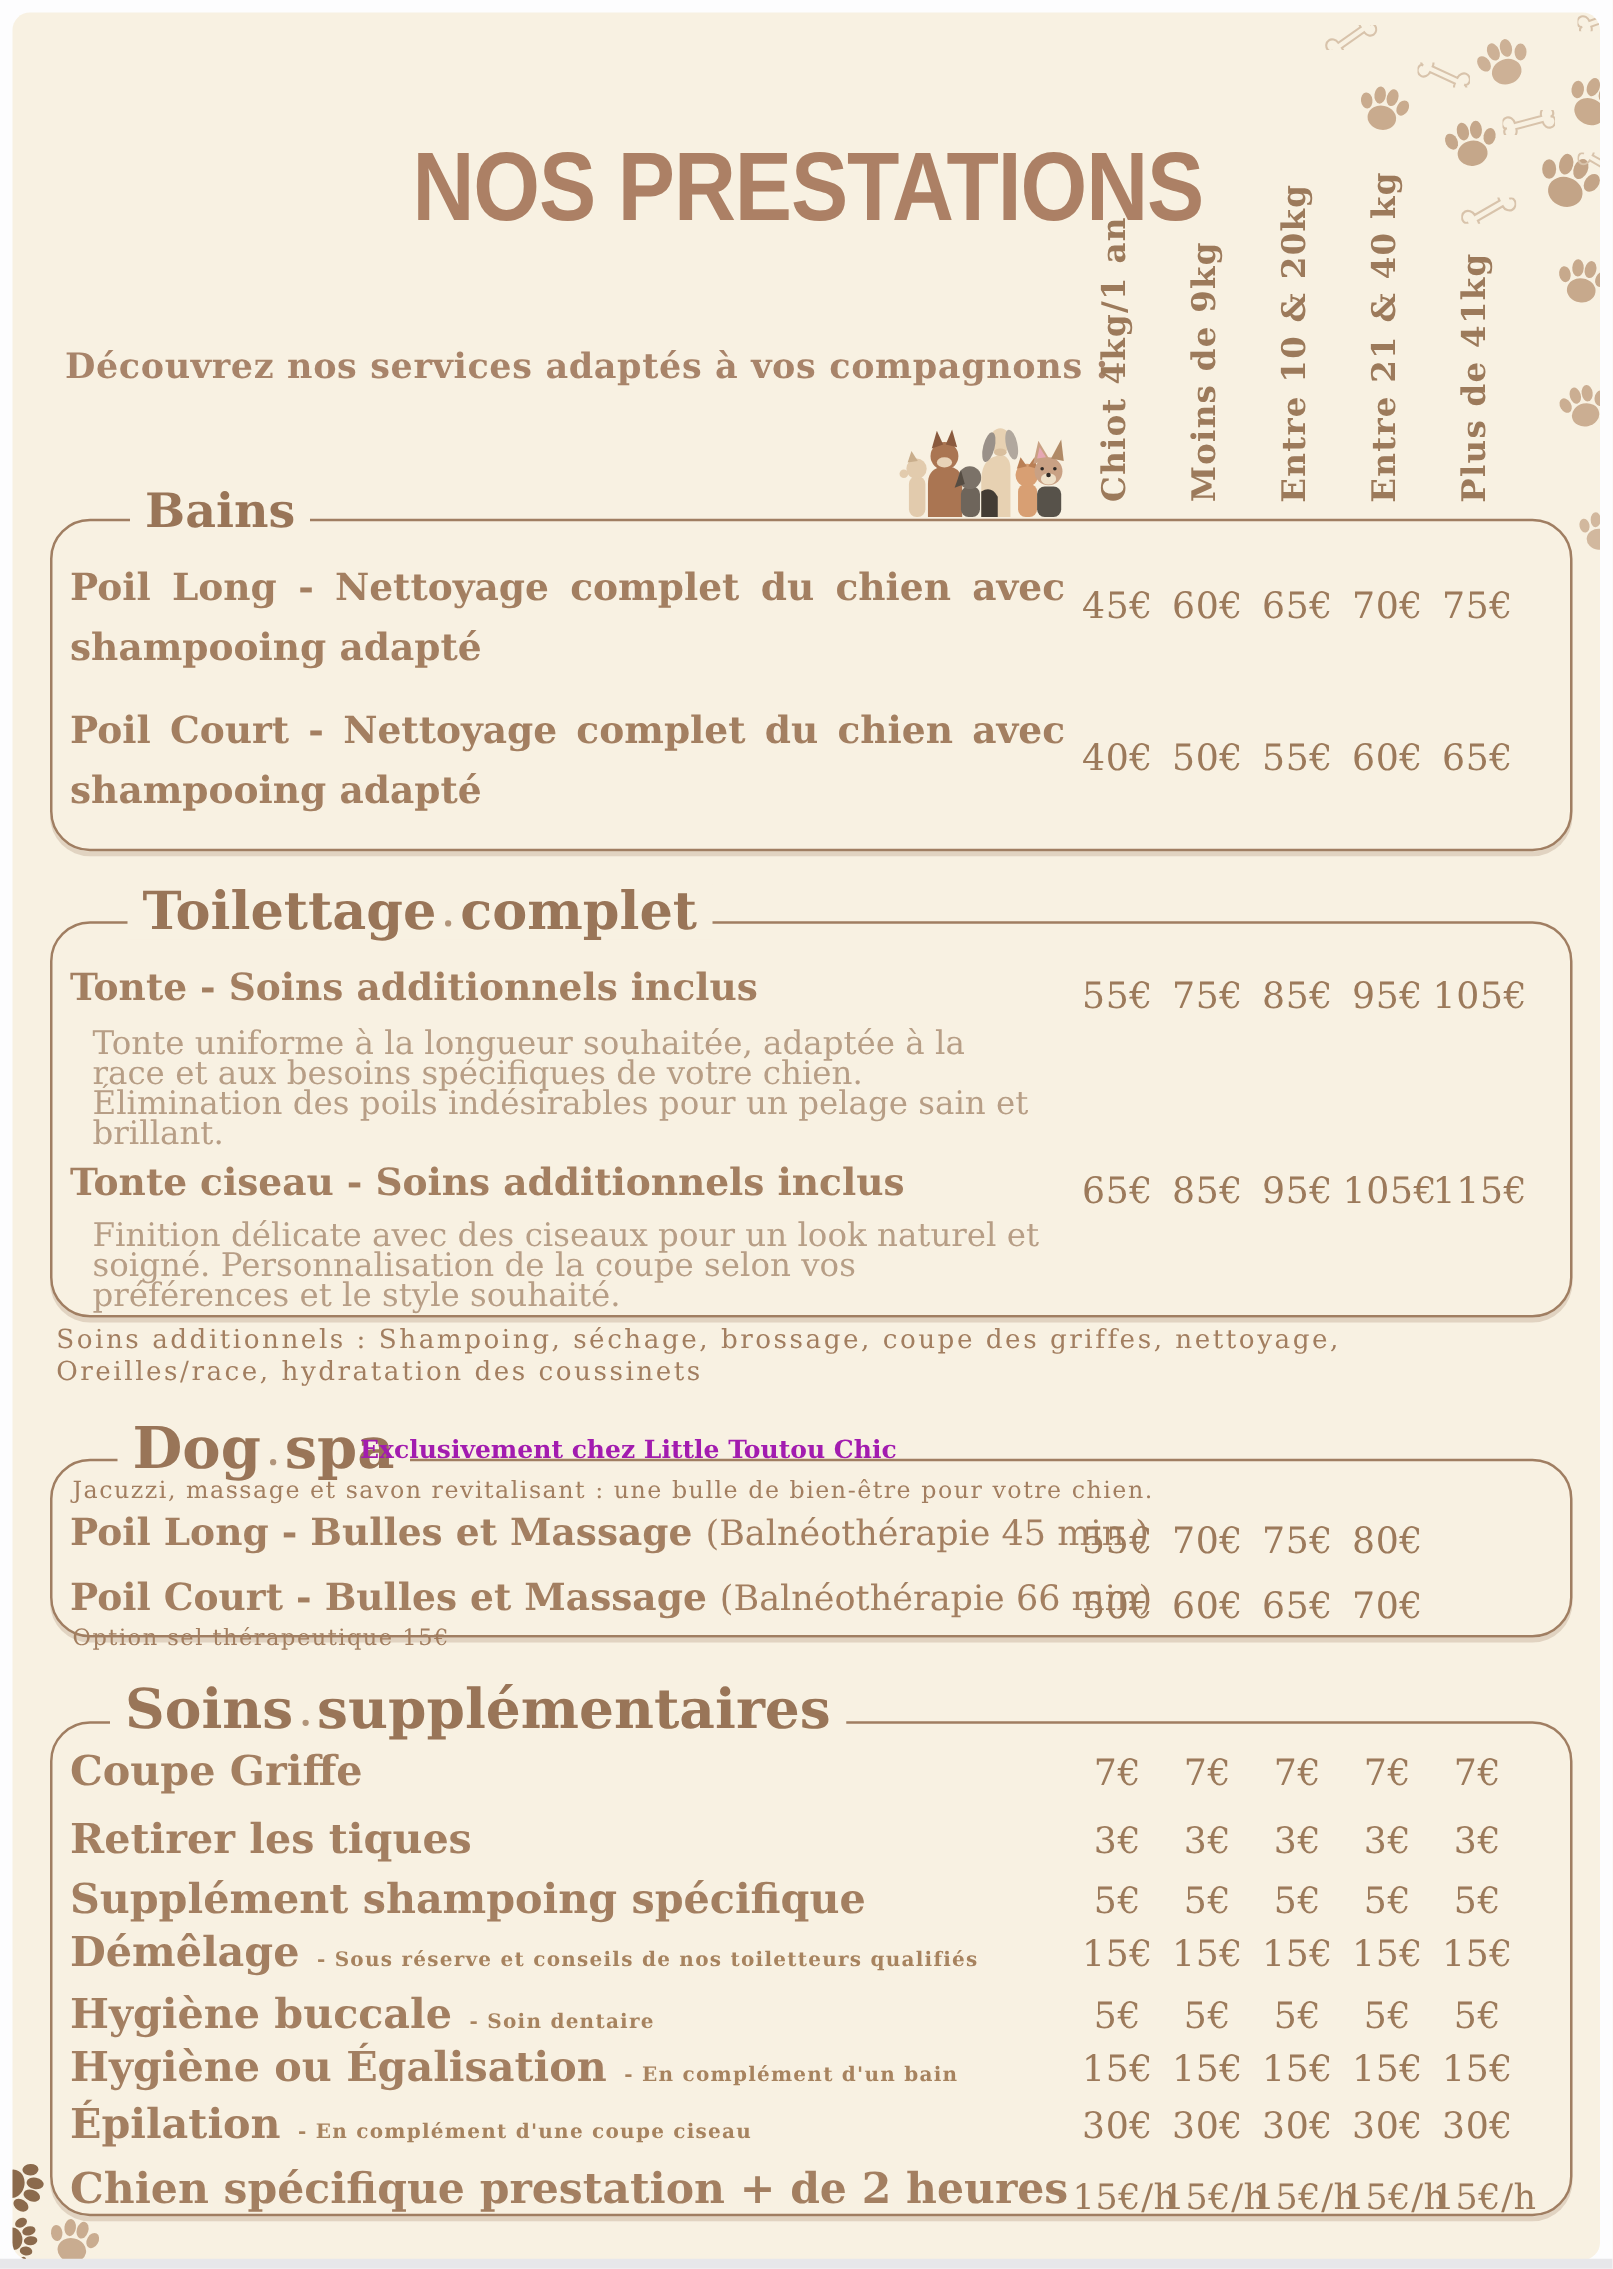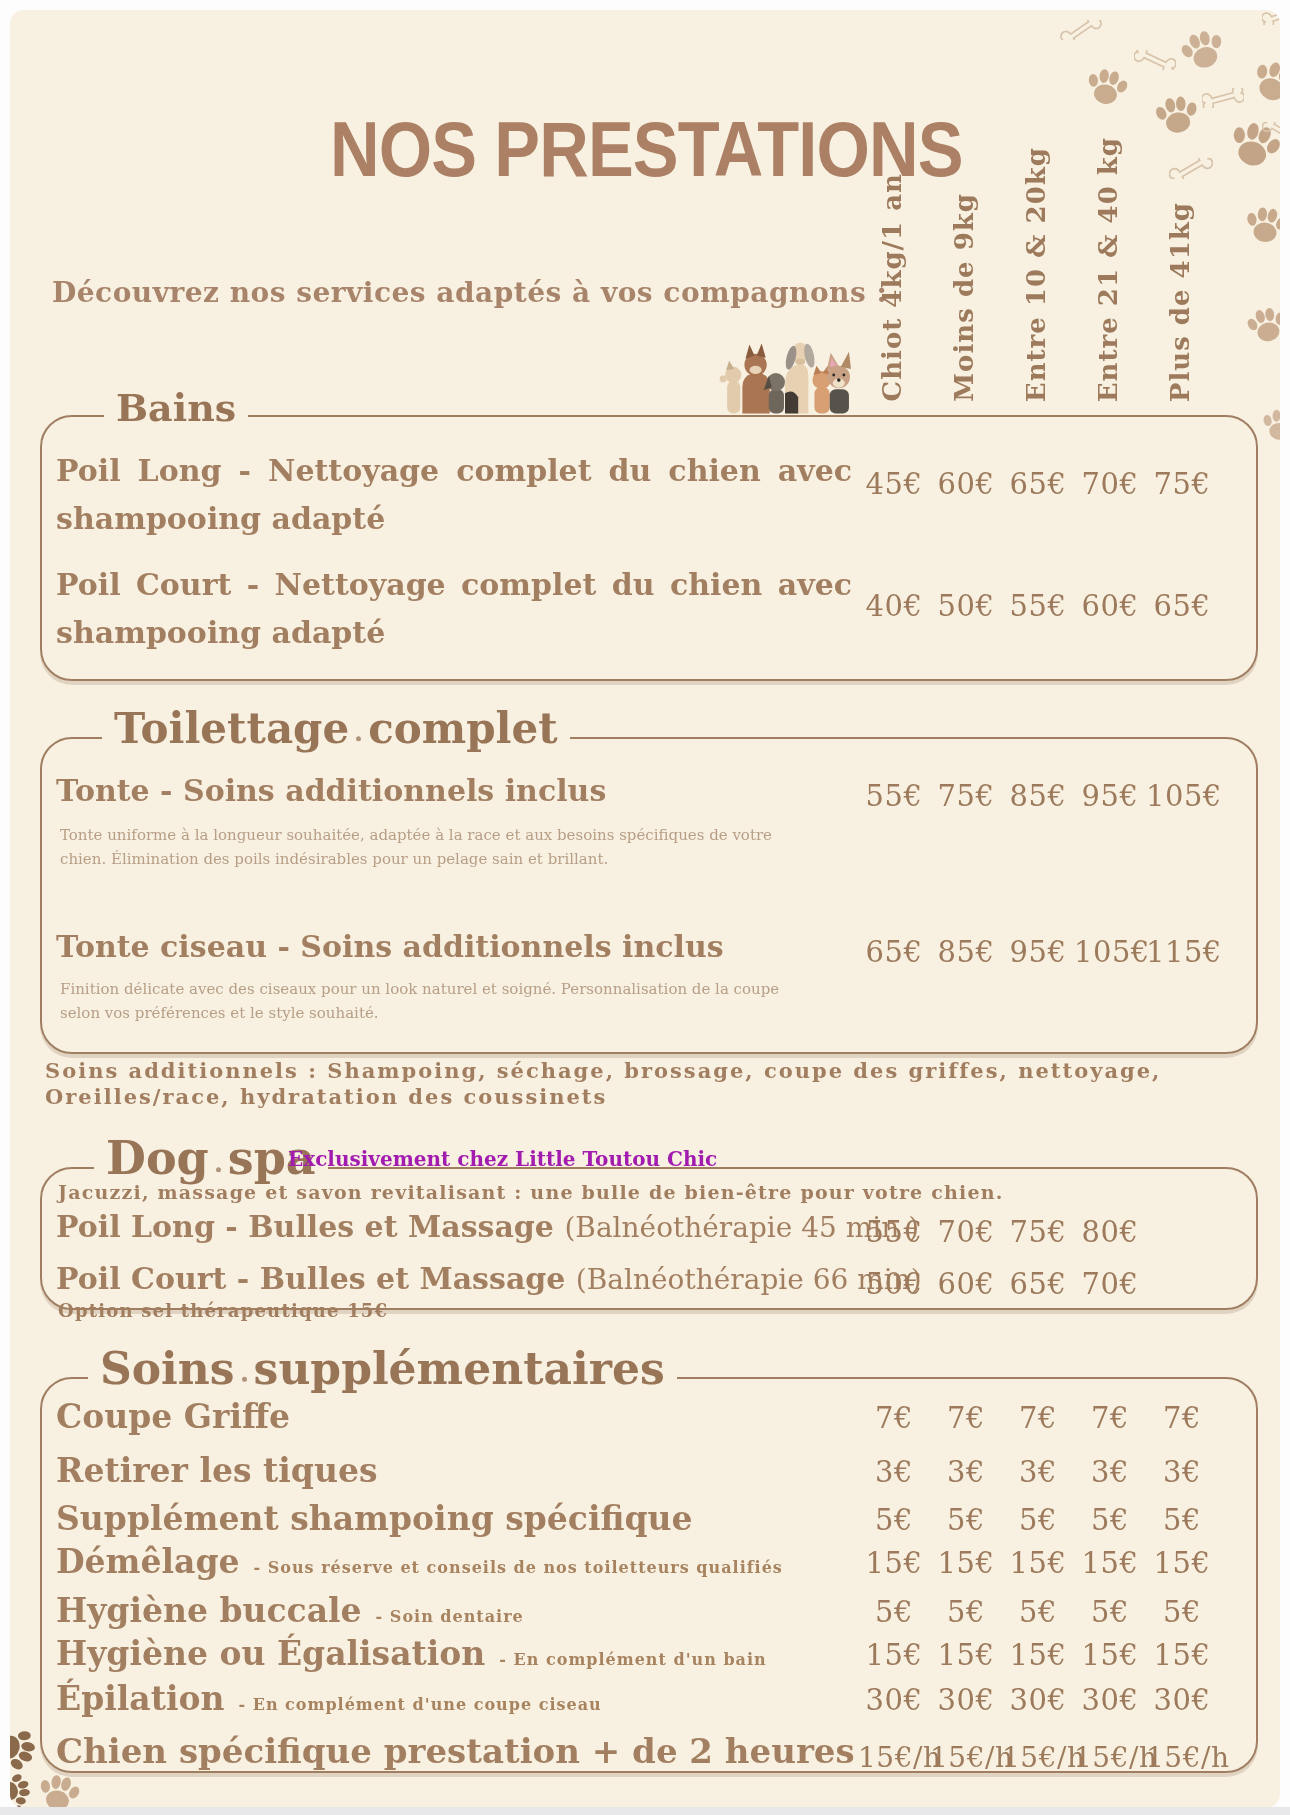--- a/index.html
+++ b/index.html
@@ -36,22 +36,22 @@
        box-shadow:0 4px 0 rgba(156,124,96,.25)}
   .box-title{position:absolute;top:0;transform:translateY(-72%);background:var(--cream);
              padding:0 12px;font-weight:bold;color:var(--head);white-space:nowrap;line-height:1.05}
   .hdot{display:inline-block;width:5px;height:5px;border-radius:50%;background:currentColor;
         opacity:.75;margin:0 7px 2px 7px}
   .row-label{position:absolute;left:14px;font-weight:bold;font-size:30px;color:var(--text)}
   .justify{width:796px;text-align:justify;line-height:48px}
   .prices{position:absolute;left:816px;display:flex}
   .pc{width:72px;text-align:center;font-size:29px;letter-spacing:.5px;color:var(--price);white-space:nowrap}
   .pc.small{font-size:28px}
-  .desc{position:absolute;left:18px;max-width:760px;font-size:15px;line-height:24px;color:var(--desc)}
-  .ls-note{position:absolute;font-weight:bold;letter-spacing:2px;color:#a27e60}
+  .desc{position:absolute;left:32px;max-width:760px;font-size:26px;line-height:24px;color:var(--desc)}
+  .ls-note{position:absolute;font-weight:normal;letter-spacing:2px;color:#a27e60}
   .suffix{font-weight:normal;font-size:28px}
   .tagline{position:absolute;font-weight:bold;font-size:20px;color:#a21caf;white-space:nowrap}
   .soins-row{position:absolute;left:0;width:100%;height:44px}
   .soins-row .lbl{position:absolute;left:14px;font-weight:bold;font-size:33px;color:var(--text);white-space:nowrap}
   .soins-row .sub{font-weight:bold;font-size:16px;letter-spacing:1px;color:#a7835f;margin-left:14px}
   .soins-row .prices{top:4px}
   .picon{position:absolute}
   .dogs{position:absolute;left:708px;top:326px;z-index:3}
 </style>
 </head>

